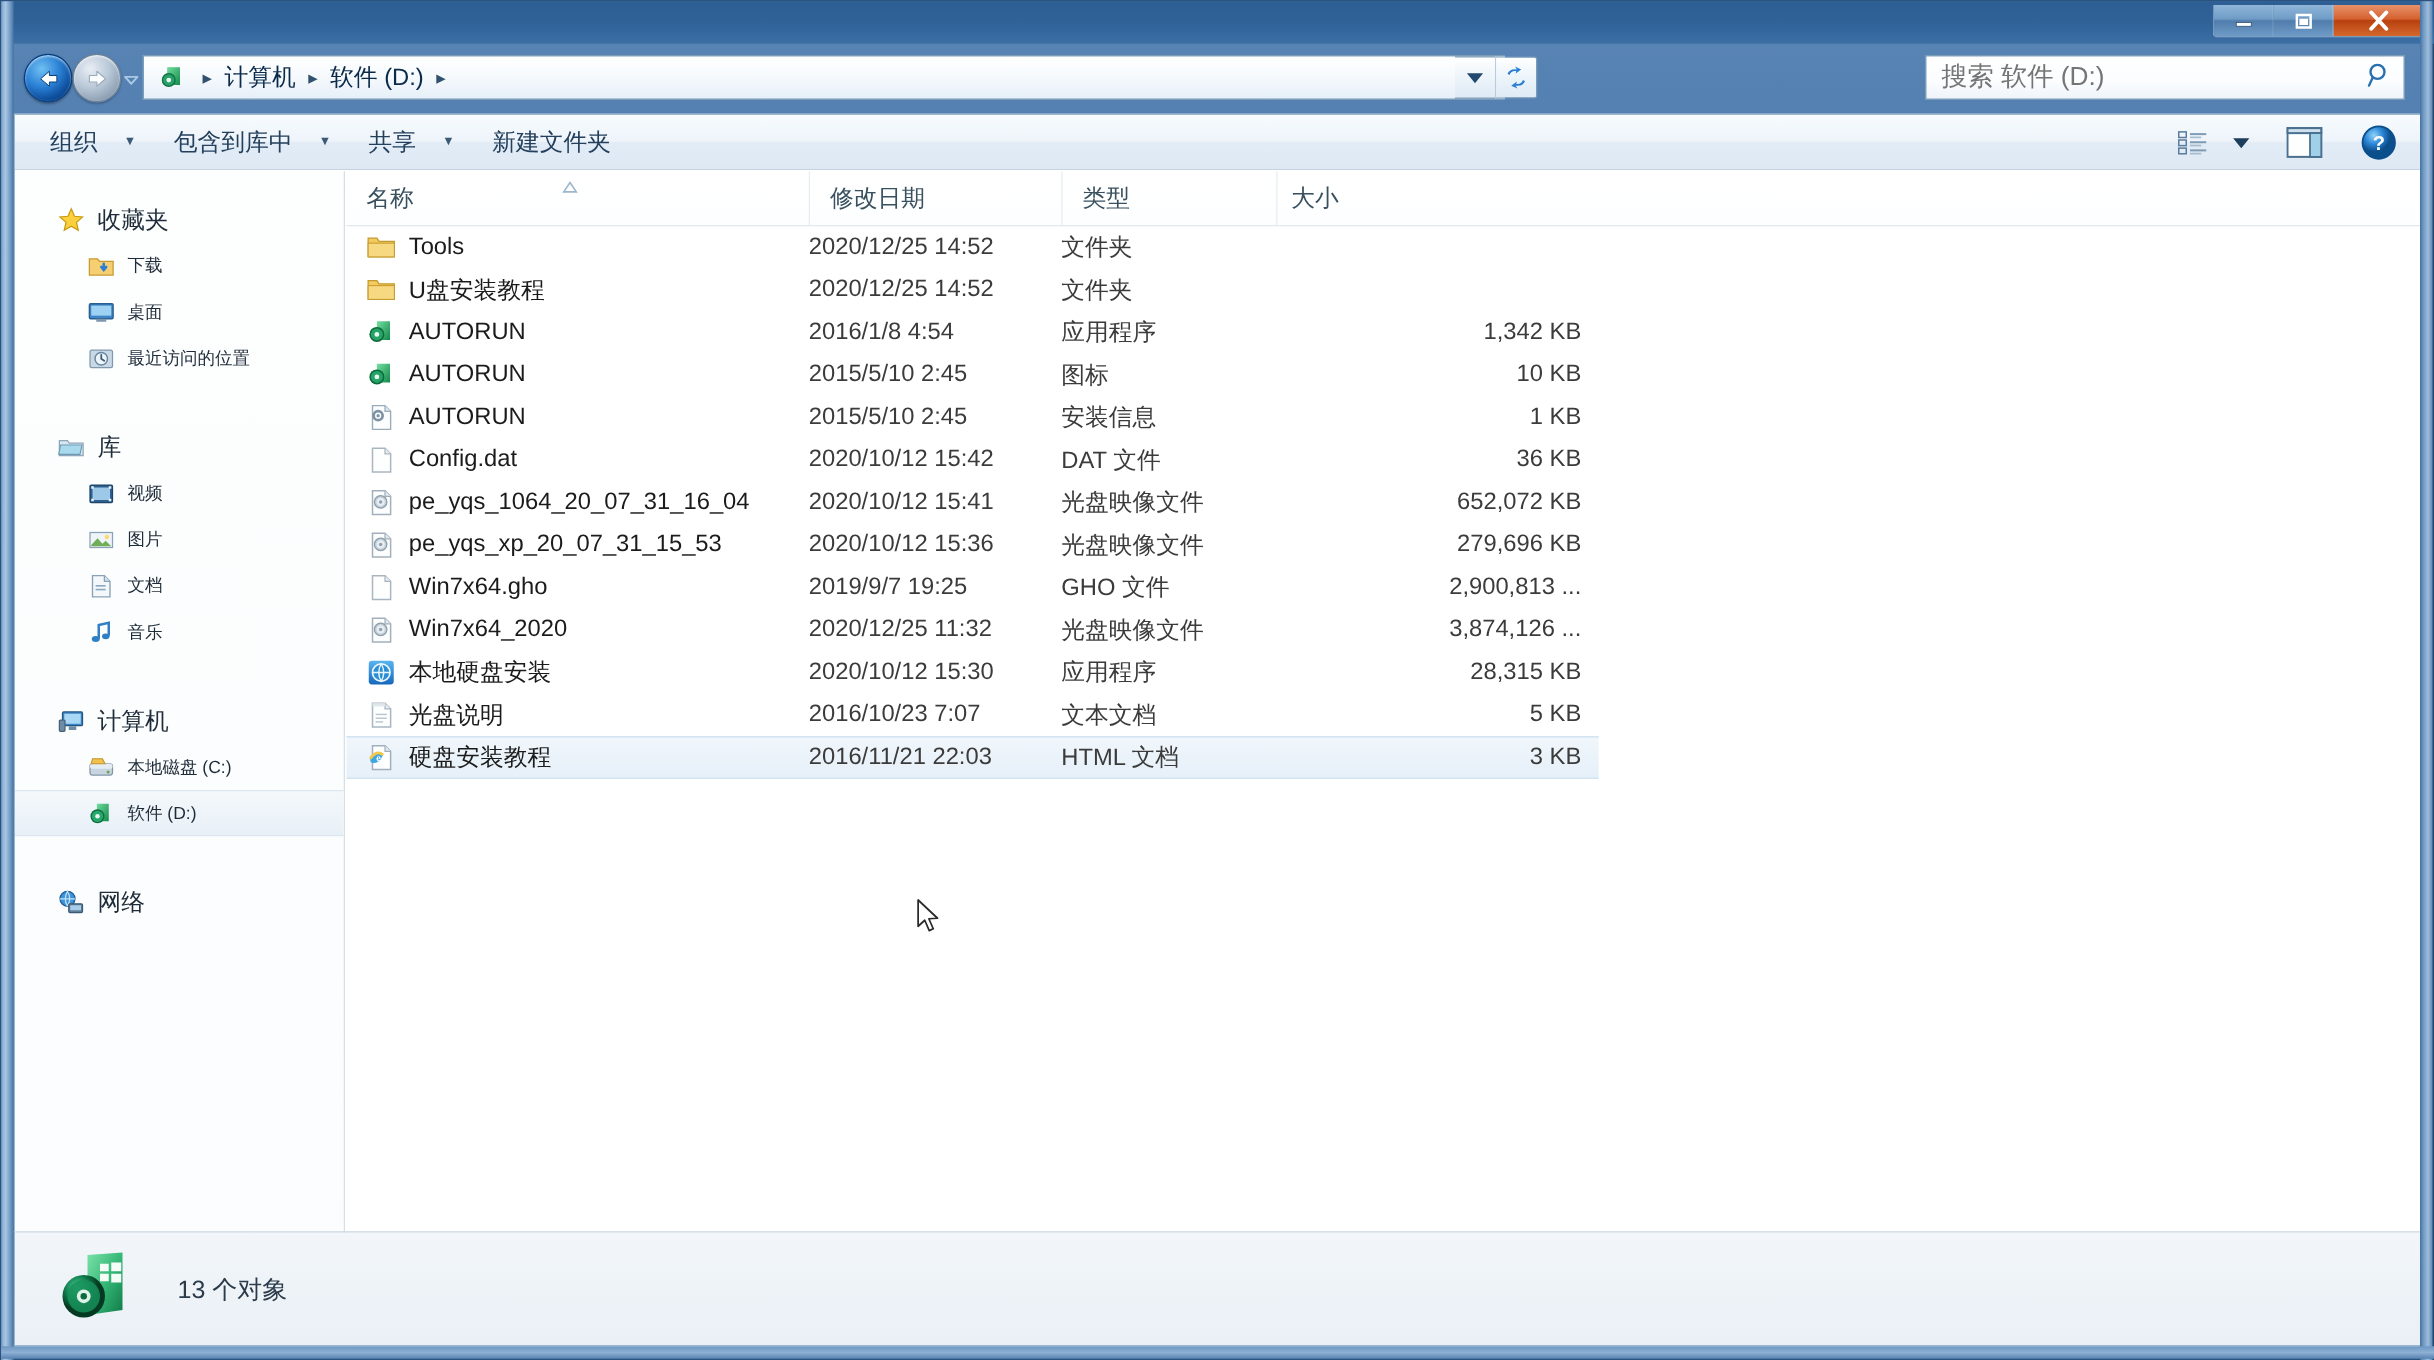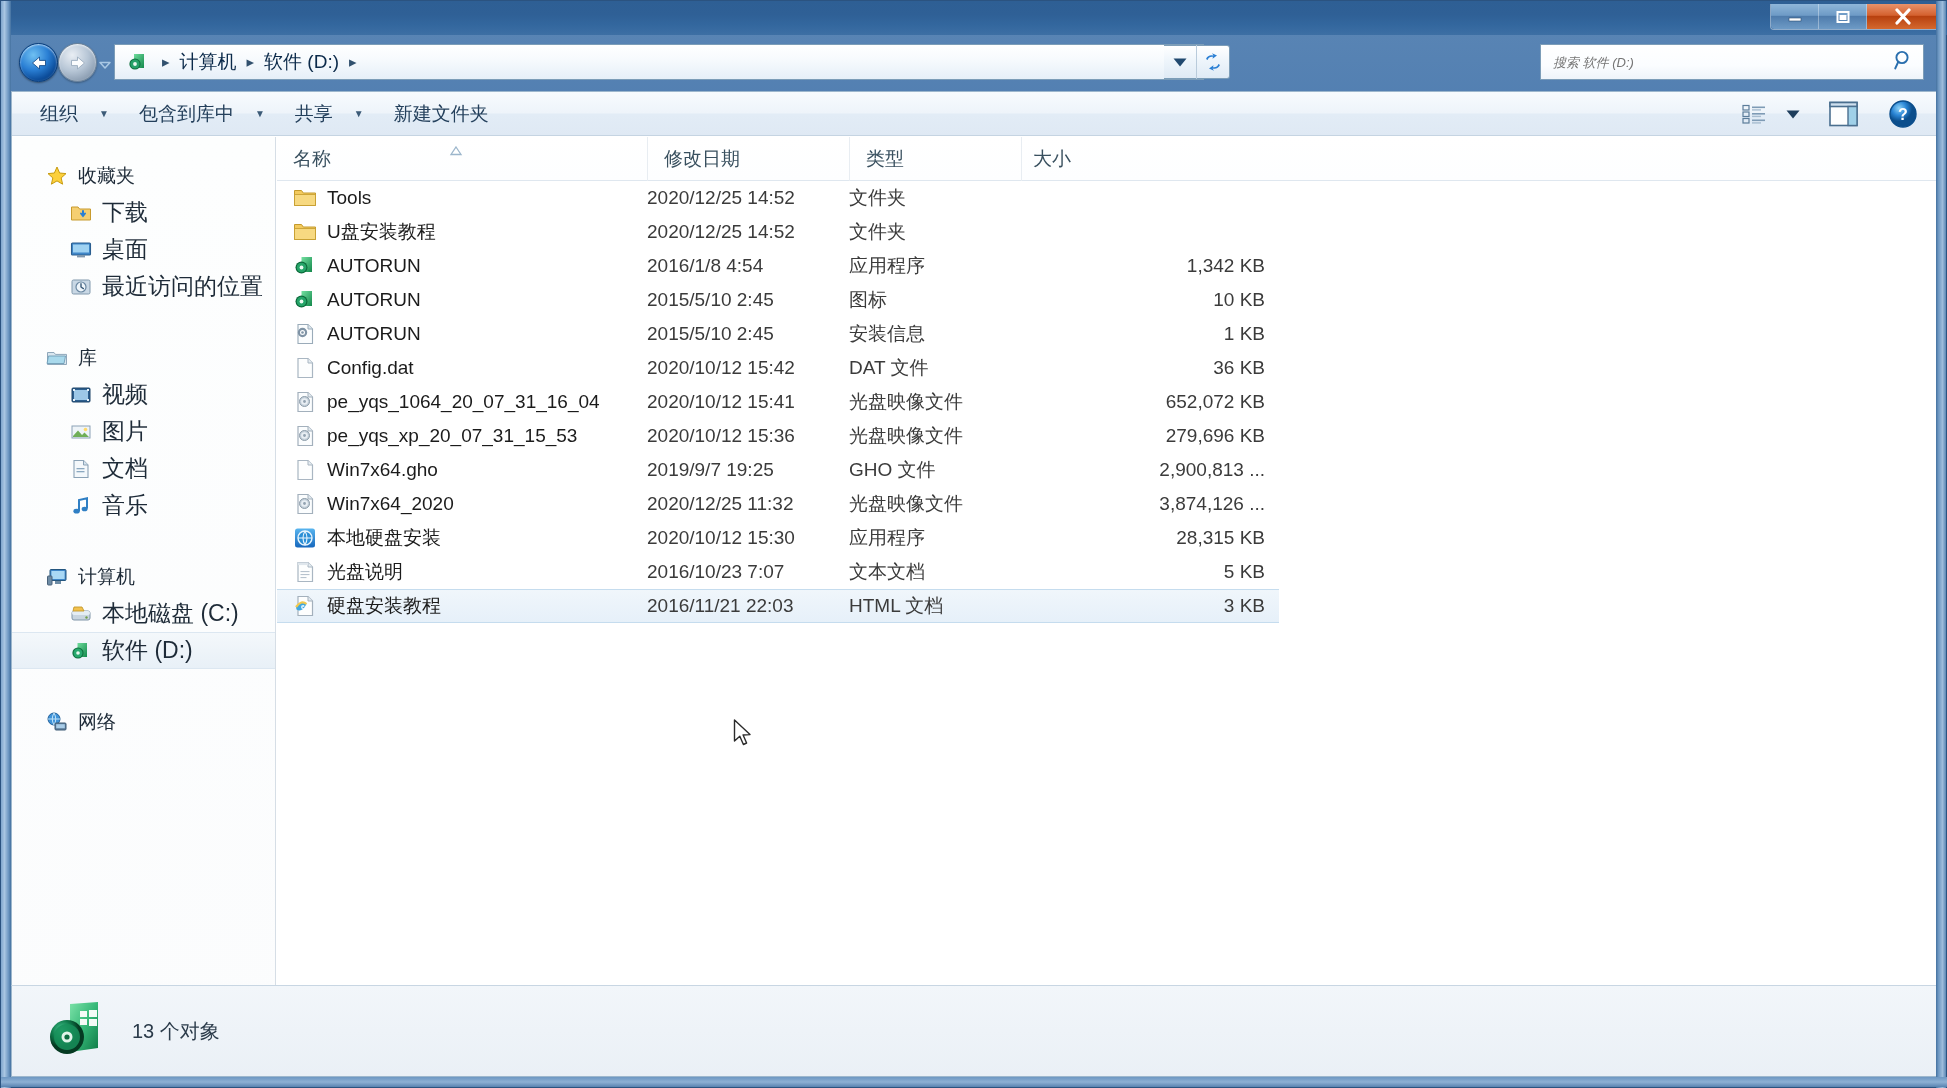--- a/index.html
+++ b/index.html
@@ -126,21 +126,21 @@
     width: 384px; height: 36px;
     background: linear-gradient(180deg, #ffffff 0%, #fbfdff 60%, #eef4fa 100%);
     border: 1px solid #7c9db8;
     display: flex; align-items: center;
     padding: 0 8px 0 12px;
     cursor: text;
   }
   #search-input {
     flex: 1; border: none; outline: none; background: transparent;
     font-family: "Liberation Sans", sans-serif;
-    font-size: 13px; font-style: italic; color: #7b8793;
+    font-size: 21px; color: #7b8793;
   }
   #search-icon { flex-shrink: 0; }
 
   
   #content {
     position: absolute; left: 10px; top: 90px;
     width: 1927px; height: 988px;
     background: #fff;
     border: 1px solid #9db7cd;
     border-bottom: none;
@@ -181,21 +181,21 @@
     padding-top: 20px;
     overflow: hidden;
   }
   .nav-group { margin-bottom: 6px; }
   .nav-row {
     display: flex; align-items: center;
     height: 37px; padding-left: 34px; gap: 10px;
     font-size: 19px; color: #1e2b38; cursor: pointer;
     white-space: nowrap;
   }
-  .nav-row.child { padding-left: 58px; font-size: 23px; }
+  .nav-row.child { padding-left: 58px; font-size: 14px; }
   .nav-row.selected {
     background: linear-gradient(180deg, #f4f8fb 0%, #e8f0f7 100%);
     border-top: 1px solid #dce7f1;
     border-bottom: 1px solid #dce7f1;
     height: 37px;
   }
   .nav-gap { height: 28px; }
   .nav-icon { width: 22px; height: 22px; flex-shrink: 0; display: flex; align-items: center; justify-content: center; }
 
   
@@ -259,21 +259,21 @@
   .file-icon { width: 24px; height: 24px; flex-shrink: 0; display: flex; align-items: center; justify-content: center; }
 
   
   #statusbar {
     position: absolute; left: 10px; bottom: 10px;
     width: 1927px; height: 92px;
     background: linear-gradient(180deg, #f2f6fa 0%, #eaf0f6 100%);
     border: 1px solid #9db7cd;
     border-top: 1px solid #c8d6e3;
     display: flex; align-items: center;
-    padding-left: 36px; gap: 22px;
+    padding-left: 36px; gap: 32px;
   }
   #status-text { font-size: 20px; color: #2b3b4a; }
 
   
   #cursor {
     position: absolute; left: 732px; top: 718px;
     width: 22px; height: 30px;
     pointer-events: none;
     z-index: 900;
   }

